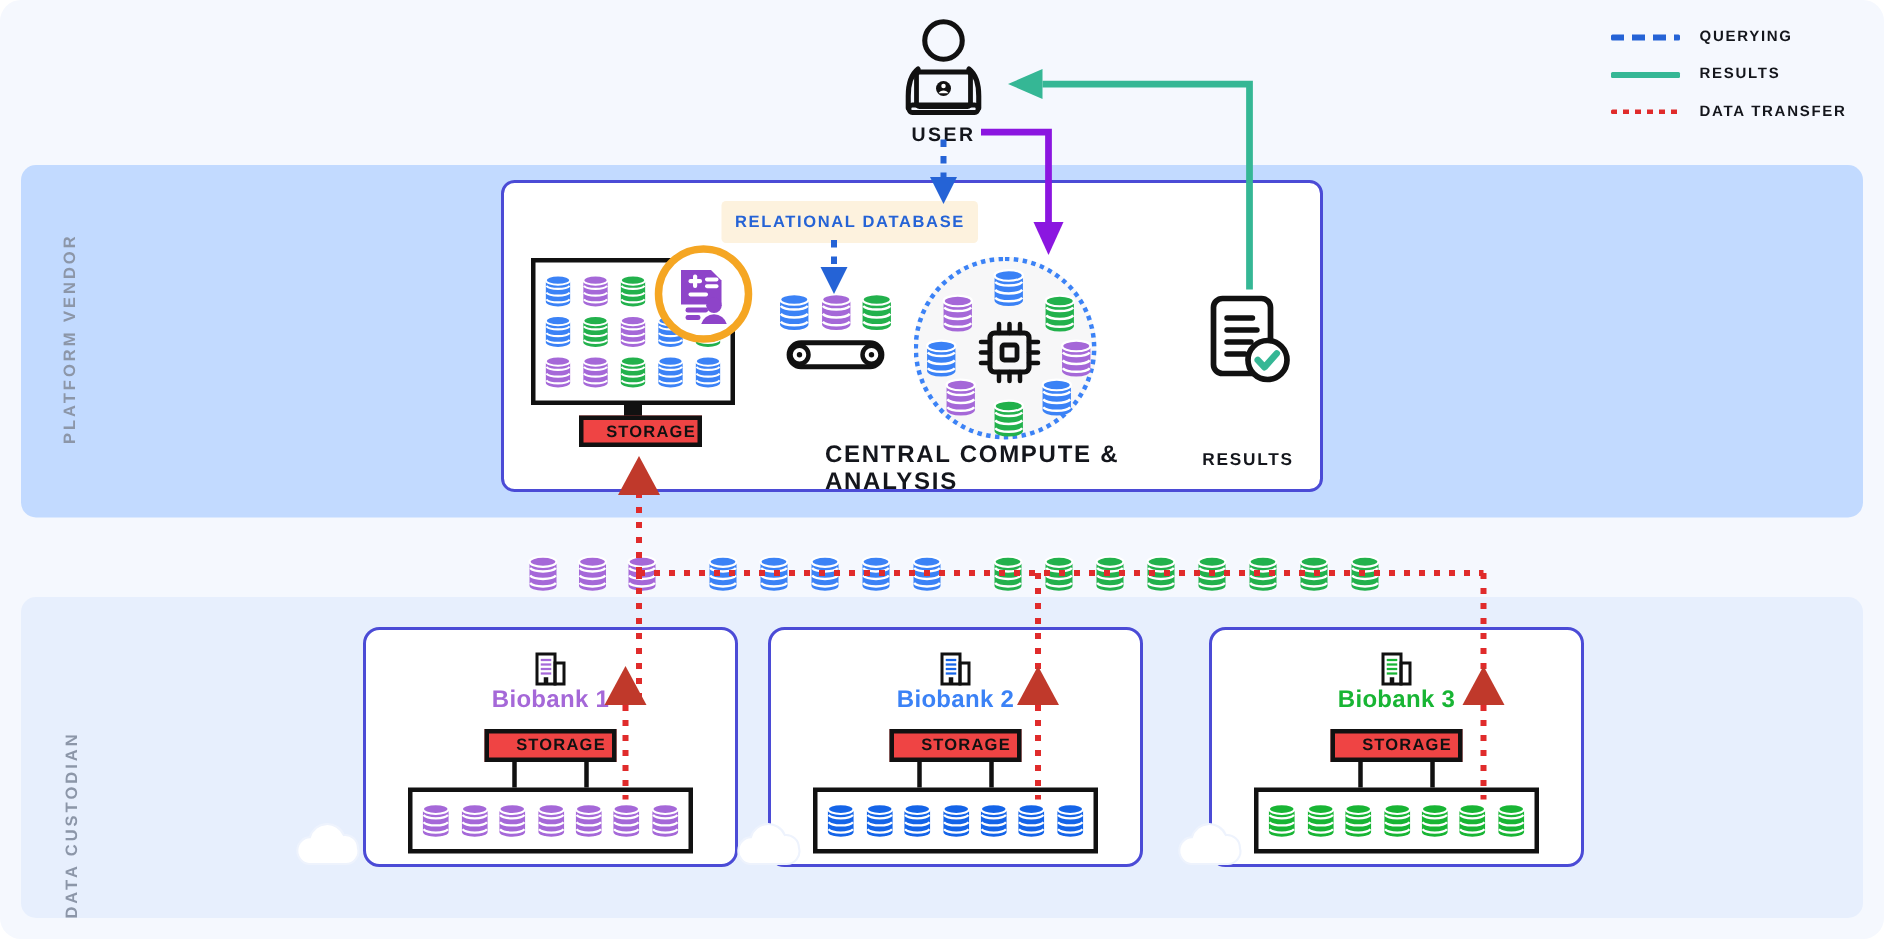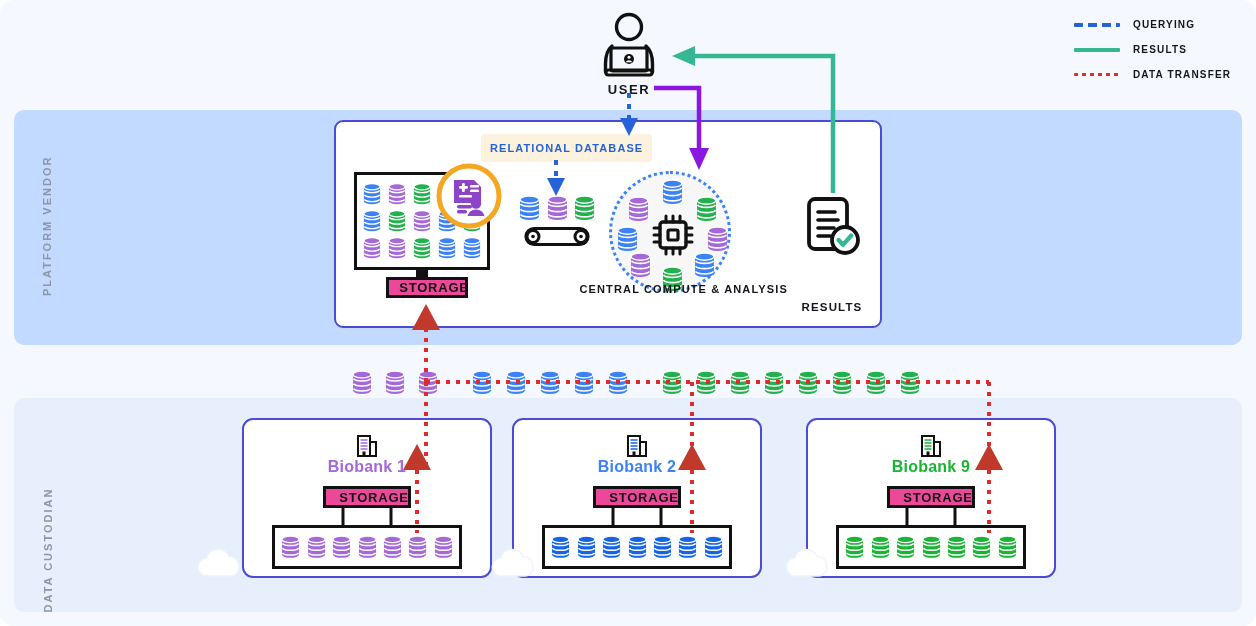--- a/index.html
+++ b/index.html
@@ -57,23 +57,23 @@
   
   #vendor-monitor { left:354px; top:172px; width:136px; height:98px;
      border:3.5px solid #111; background:#fff; }
   #vendor-monitor-grid {
      position:absolute; inset:0; display:grid;
      grid-template-columns:repeat(5,1fr); grid-template-rows:repeat(3,1fr);
      align-items:center; justify-items:center; padding:5px 3px;
   }
   #vendor-monitor-neck { left:416px; top:270px; width:12px; height:8px; background:#111;}
   .storage-box {
-     border:3px solid #111; background:#ec4899;
+     border:3px solid #111; background:#ef4444;
      display:flex; align-items:center; justify-content:center;
-     font-size:13px; font-weight:bold; letter-spacing:0.8px; color:#111;padding-left:14px;
+     font-size:11px; font-weight:bold; letter-spacing:0.8px; color:#111;padding-left:14px;
   }
   #vendor-storage { left:386px; top:277px; width:82px; height:21px; }
 
   
   #callout {
     left:481px; top:134px; height:28px; padding:0 9px;
     background:#fdf2de; border-radius:3px;
     display:flex; align-items:center;
     font-size:11px; font-weight:bold; letter-spacing:1.1px; color:#2563d6;
   }
@@ -84,22 +84,22 @@
      display:flex; justify-content:space-between; align-items:flex-end; }
   #conveyor { left:518px; top:226px; width:78px; height:22px; }
 
   
   #compute-circle {
     left:609px; top:171px; width:122px; height:122px;
     border-radius:50%; background:#f7f7f8;
     border:3px dotted #3b82f6;
   }
   #compute-label {
-    left:550px; top:283px; width:238px; text-align:right;
-    font-size:11px; font-weight:bold; letter-spacing:1.15px; color:#14161c;
+    left:550px; top:295px; width:238px; text-align:left;
+    font-size:16px; font-weight:bold; letter-spacing:1.15px; color:#14161c;
   }
   #results-label {
     left:790px; top:301px; width:84px; text-align:center;
     font-size:11.5px; font-weight:bold; letter-spacing:1.15px; color:#14161c;
   }
   #results-icon { left:804px; top:195px; width:58px; height:68px; }
 
   
   #transfer-row { left:352px; top:370px; width:565px; height:26px; }
 
@@ -751,21 +751,21 @@
           <rect x="16" y="10" width="6" height="14" fill="none" stroke="#111" stroke-width="2"></rect>
           <g stroke="#18b534" stroke-width="1.5">
             <path d="M6.5 8 H13.5"></path>
             <path d="M6.5 11 H13.5"></path>
             <path d="M6.5 14 H13.5"></path>
             <path d="M6.5 17 H13.5"></path>
           </g>
           <rect x="8.5" y="19.5" width="3" height="4.5" fill="#111"></rect>
         </svg>
       </div>
-    <div class="bb-title" style="color: rgb(24, 181, 52);">Biobank 9</div>
+    <div class="bb-title" style="color: rgb(24, 181, 52);">Biobank 3</div>
     <div class="bb-storage storage-box">STORAGE</div>
     <div class="bb-legs">
         <svg width="88" height="24" viewBox="0 0 88 24">
           <path d="M20,0 V22" stroke="#111" stroke-width="3"></path>
           <path d="M68,0 V22" stroke="#111" stroke-width="3"></path>
         </svg>
       </div>
     <div class="bb-dbbox">
         <svg width="19" height="24" viewBox="0 0 20 24">
           <path d="M1,4 a9,3.4 0 0 1 18,0 V20 a9,3.4 0 0 1 -18,0 z" fill="#18b534"></path>

